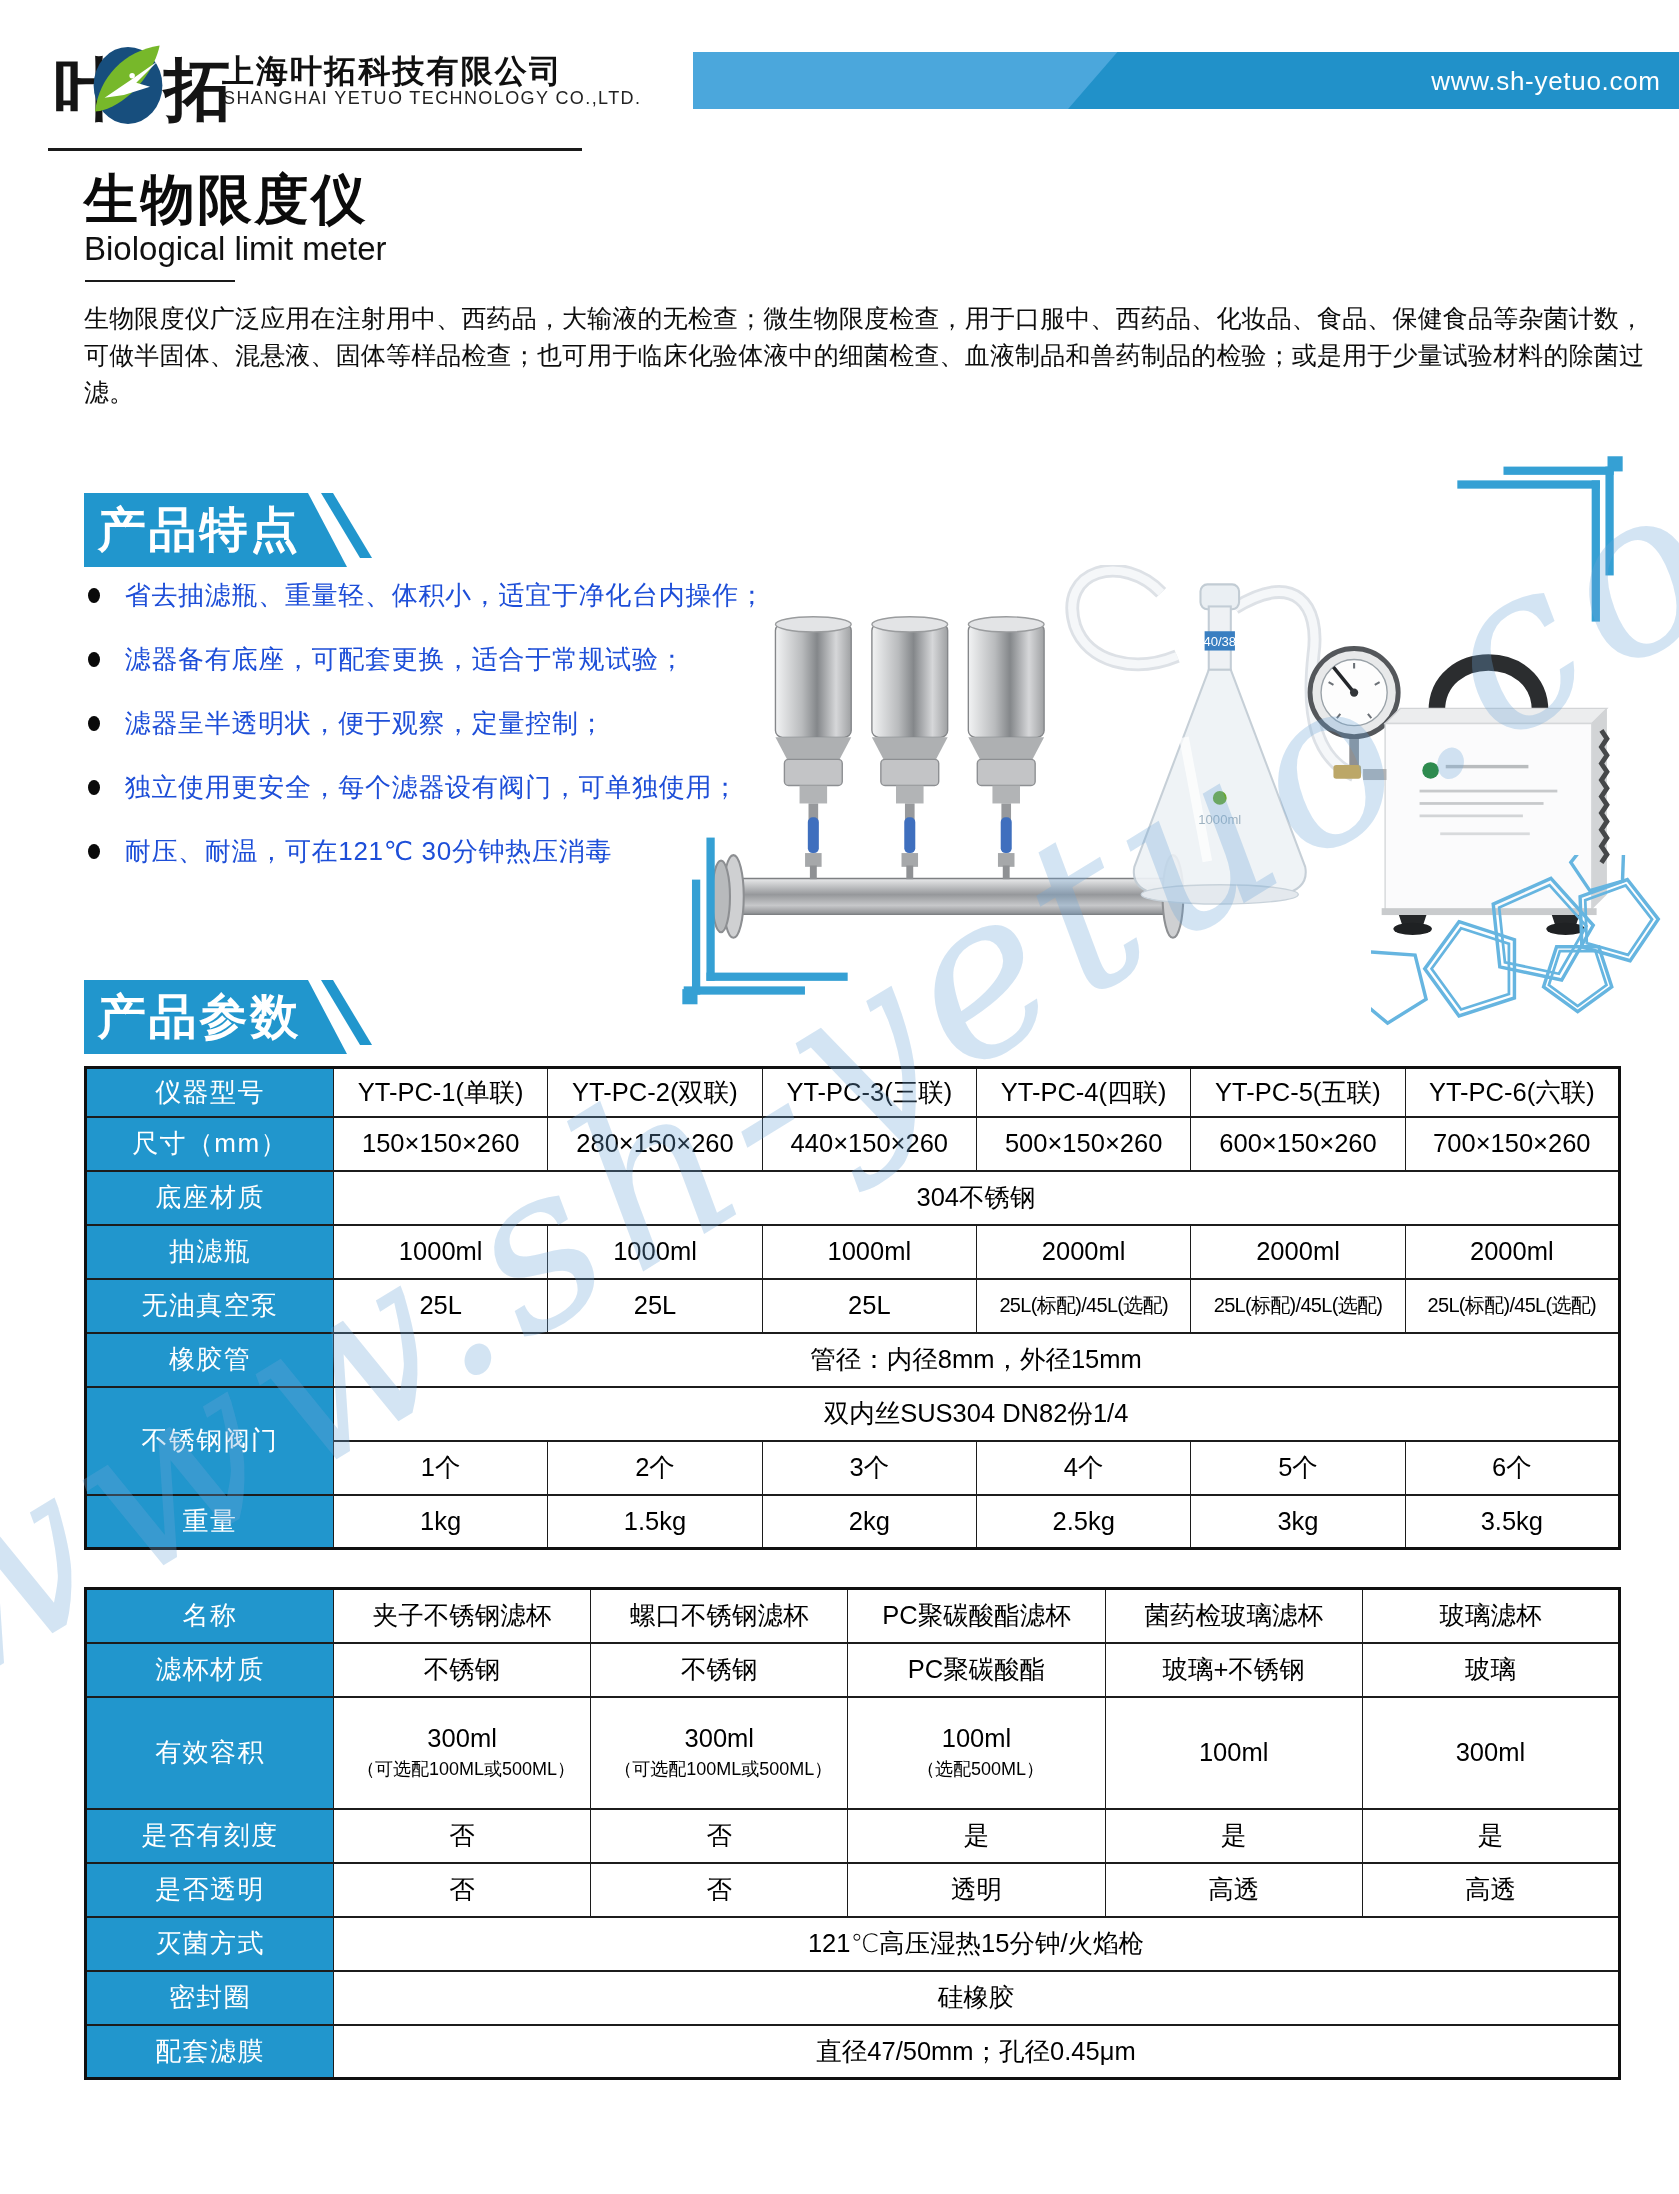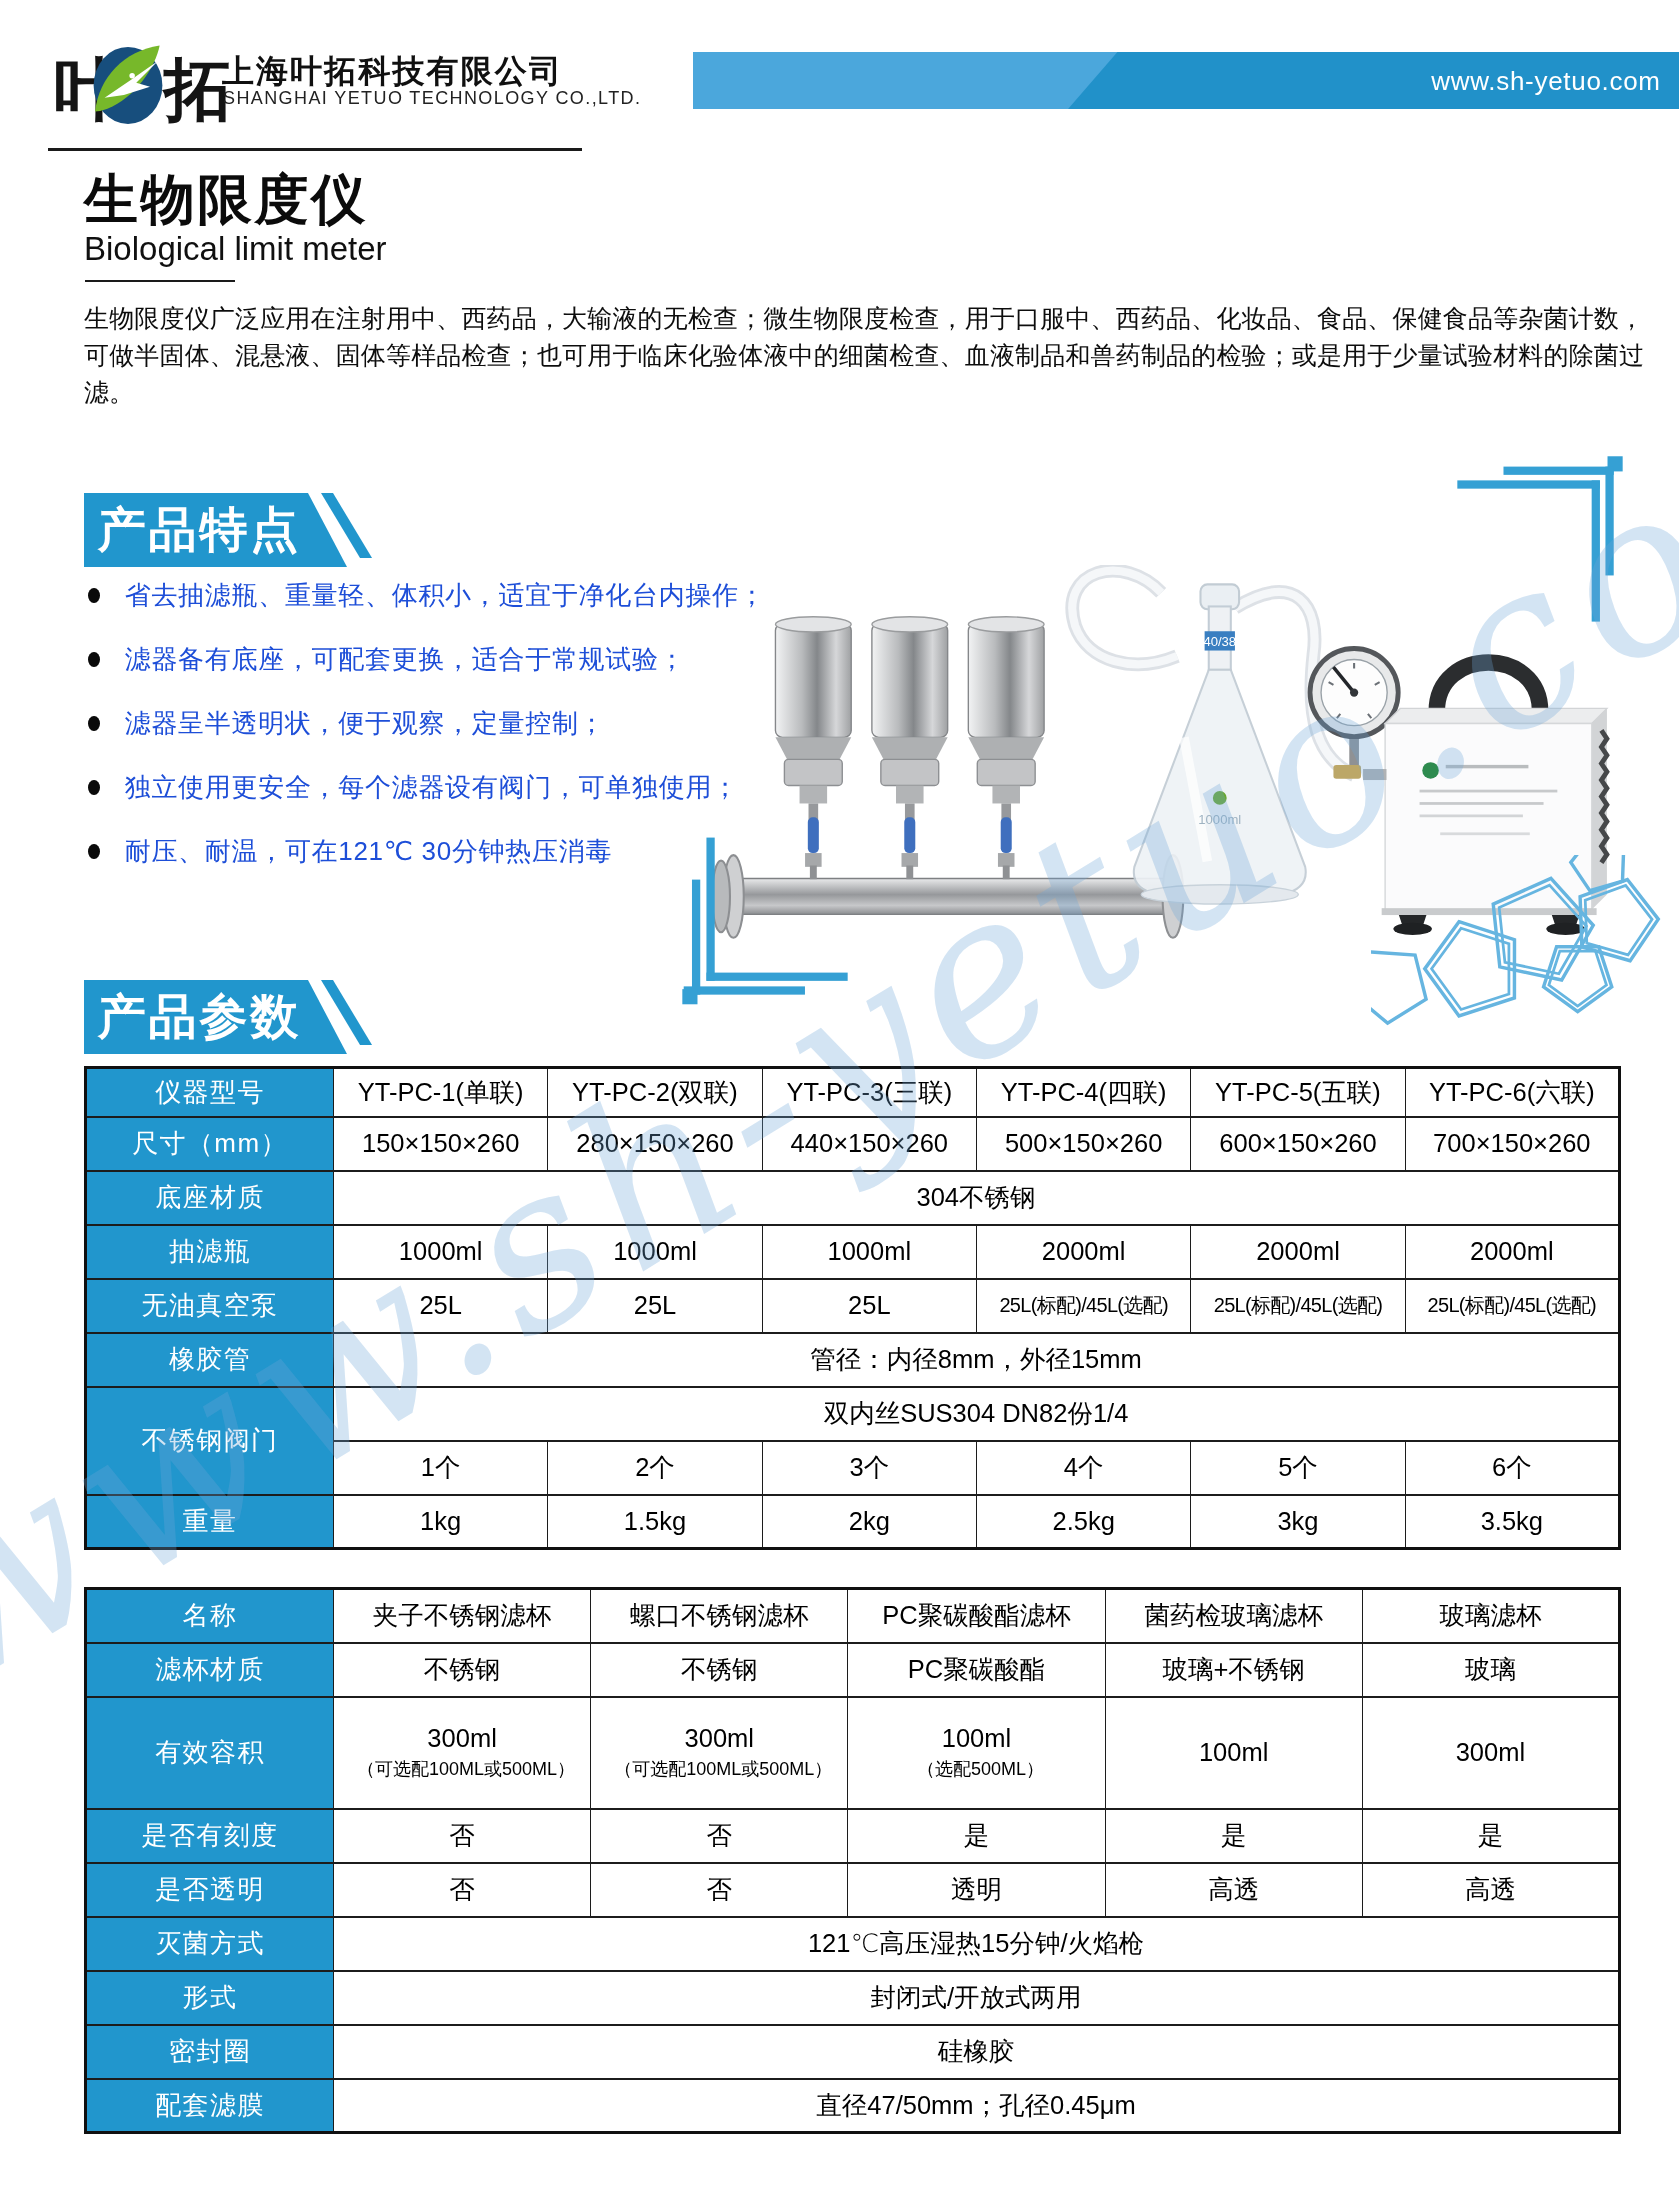--- a/index.html
+++ b/index.html
@@ -415,24 +415,20 @@
         <td>否</td>
         <td>透明</td>
         <td>高透</td>
         <td>高透</td>
       </tr>
       <tr>
         <th>灭菌方式</th>
         <td colspan="5">121℃高压湿热15分钟/火焰枪</td>
       </tr>
       <tr>
-        <th>形式</th>
-        <td colspan="5">封闭式/开放式两用</td>
-      </tr>
-      <tr>
         <th>密封圈</th>
         <td colspan="5">硅橡胶</td>
       </tr>
       <tr>
         <th>配套滤膜</th>
         <td colspan="5">直径47/50mm；孔径0.45μm</td>
       </tr>
     </tbody>
   </table>
 

